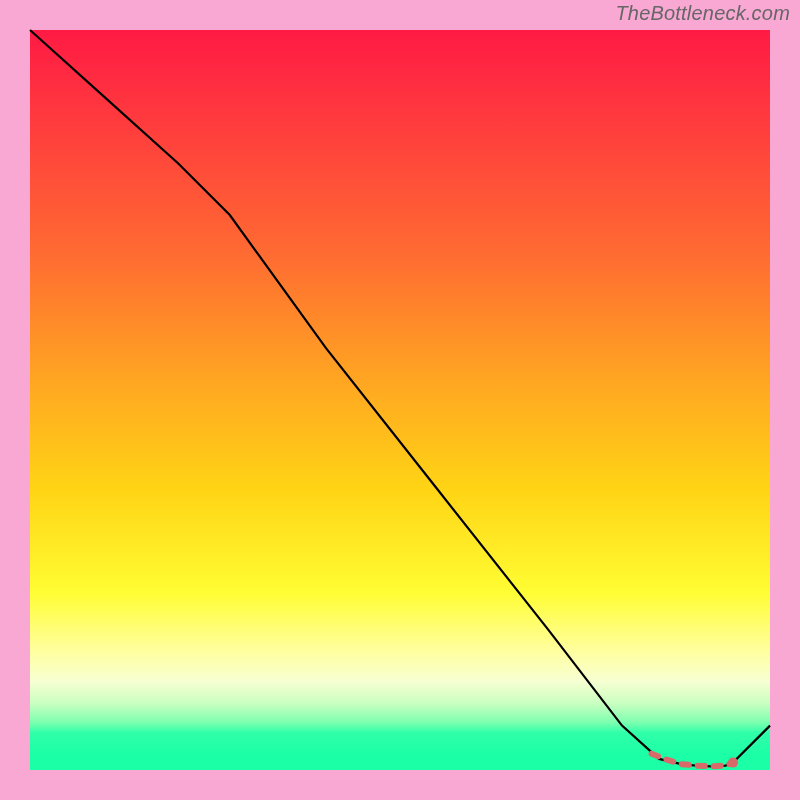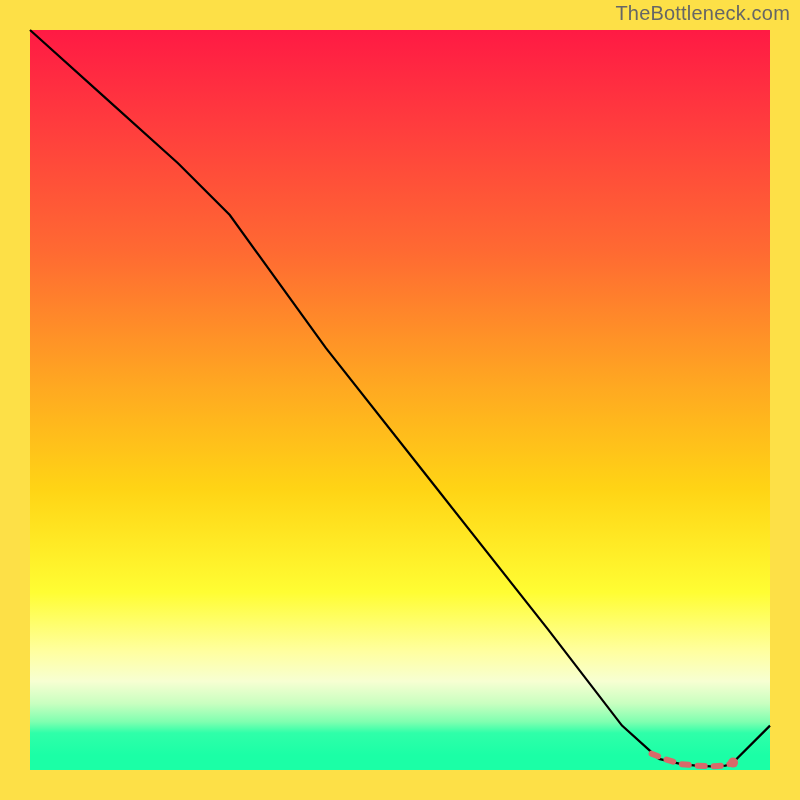--- a/index.html
+++ b/index.html
@@ -8,21 +8,22 @@
     width: 800px;
     height: 800px;
     background: #000;
     overflow: hidden;
     font-family: Arial, Helvetica, sans-serif;
   }
   .frame {
     position: relative;
     width: 800px;
     height: 800px;
-    background: #fde047;
+    background: #f9a8d4;
+    font-style: italic;
   }
   .watermark {
     position: absolute;
     top: 2px;
     right: 10px;
     color: #666;
     font-size: 20px;
     font-weight: 400;
     z-index: 20;
     letter-spacing: 0.2px;

